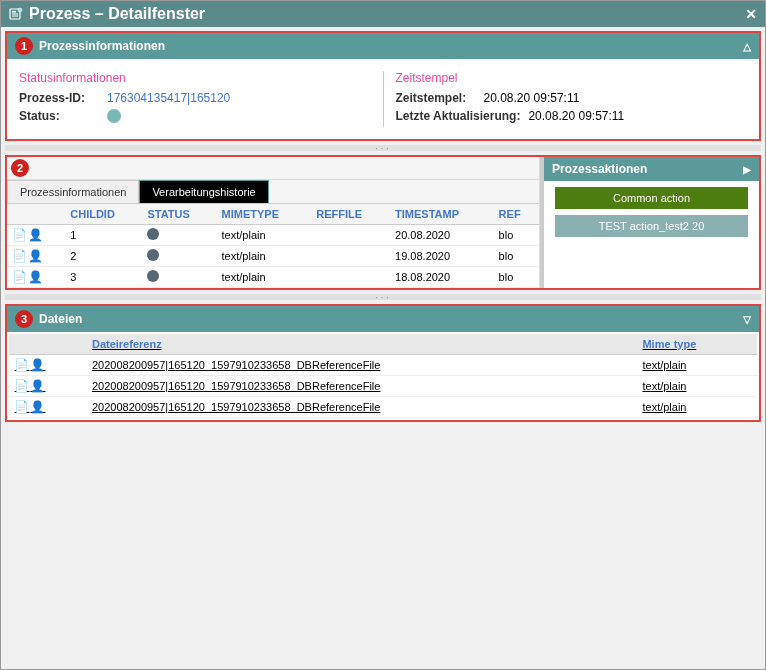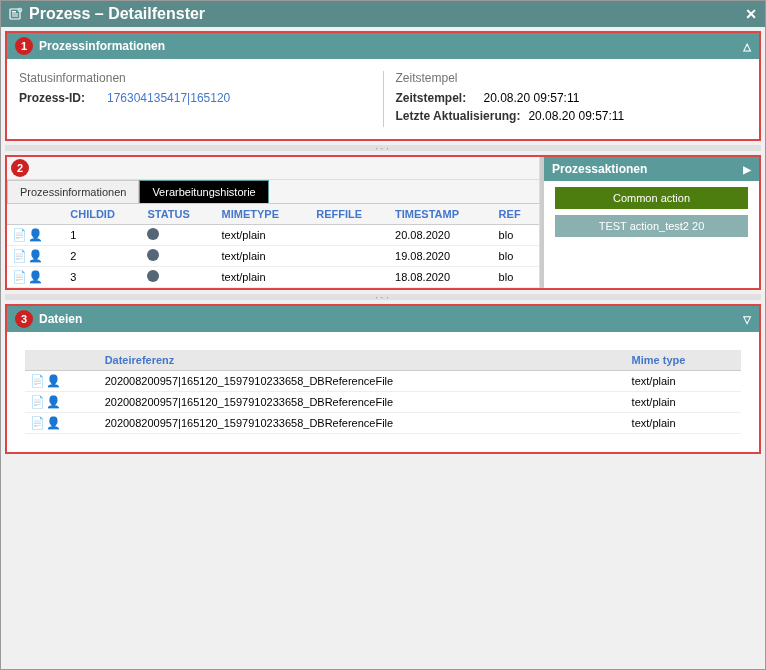--- a/index.html
+++ b/index.html
@@ -103,21 +103,21 @@
       gap: 8px;
     }
     .info-block {
       flex: 1;
       padding: 4px;
     }
     .info-block-title {
       font-size: 12px;
       font-weight: normal;
       margin-bottom: 6px;
-      color: #737373;
+      color: #ec4899;
     }
     .info-row {
       display: flex;
       gap: 8px;
       margin-bottom: 4px;
       align-items: flex-end;
     }
     .info-label {
       font-weight: bold;
       color: #333;
@@ -242,21 +242,22 @@
       cursor: pointer;
       font-size: 11px;
       text-align: center;
     }
     .action-btn.second {
       background: #8ab0b0;
     }
 
     
     .section3-body {
-      padding: 18px;
+      padding: 2px;
+      text-decoration: underline;
     }
     .files-table {
       width: 100%;
       border-collapse: collapse;
       font-size: 11px;
     }
     .files-table th {
       background: #e8e8e8;
       padding: 4px 6px;
       text-align: left;
@@ -342,20 +343,24 @@
           <span>Prozessinformationen</span>
         </div>
         <span class="section-collapse-icon">△</span>
       </div>
       <div class="section1-body">
         <div class="info-block">
           <div class="info-block-title">Statusinformationen</div>
           <div class="info-row">
             <span class="info-label">Prozess-ID:</span>
             <span class="info-value">176304135417|165120</span>
+          </div>
+          <div class="info-row">
+            <span class="info-label">Status:</span>
+            <span class="status-dot"></span>
           </div>
         </div>
         <div class="divider-v"></div>
         <div class="info-block">
           <div class="info-block-title">Zeitstempel</div>
           <div class="info-row">
             <span class="info-label">Zeitstempel:</span>
             <span>20.08.20 09:57:11</span>
           </div>
           <div class="info-row">

